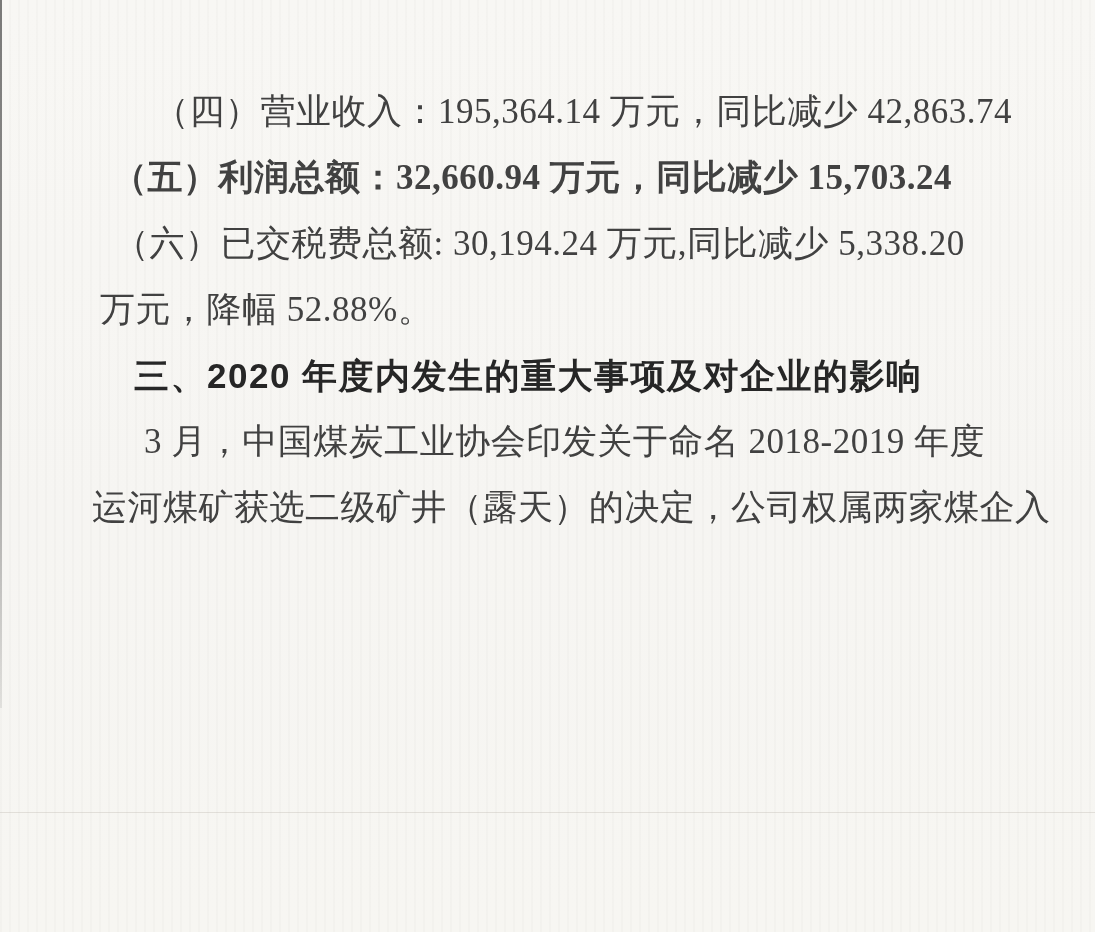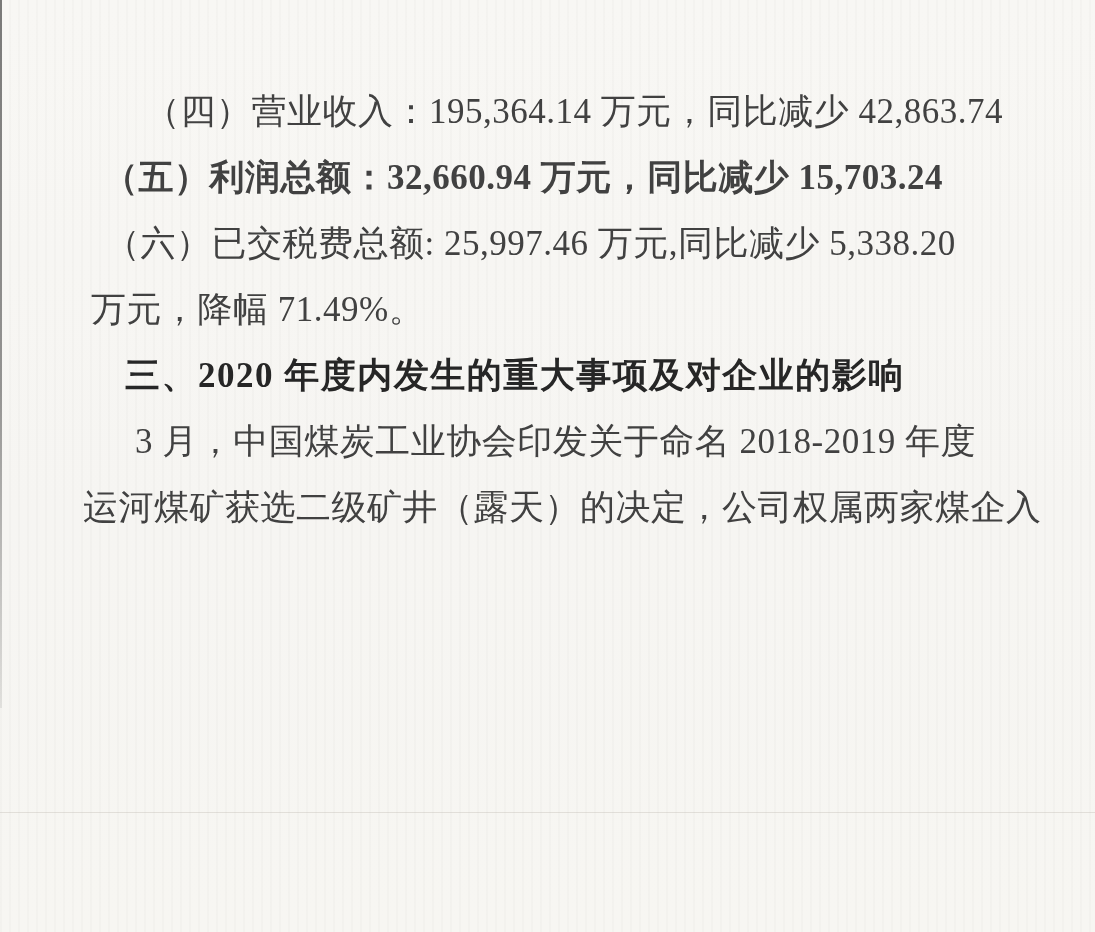--- a/index.html
+++ b/index.html
@@ -41,37 +41,37 @@
     position: absolute;
     left: 0;
     top: 812px;
     width: 100%;
     height: 1px;
     background: rgba(186,181,173,0.35);
   }
 
   .text-block {
     position: absolute;
-    left: 83px;
+    left: 92px;
     top: 79px;
     width: 970px;
   }
 
   .ln {
     height: 66px;
     line-height: 66px;
     font-size: 35px;
     letter-spacing: 0.5px;
     color: #414141;
     white-space: nowrap;
     text-rendering: optimizeLegibility;
   }
 
   .ln.heading {
-    font-family: Liberation Serif, serif;
+    font-family: Liberation Sans, sans-serif;
     font-weight: 700;
     color: #262626;
     letter-spacing: 1.5px;
   }
 
   
   .ind-a { text-indent: 62px; }  
   .ind-b { text-indent: 20px; font-weight: bold; }  
   .ind-c { text-indent: 22px; }  
   .ind-d { text-indent: 8px;  }  
@@ -86,23 +86,23 @@
   <div class="edge-line"></div>
 
   <div class="text-block">
 
     <div class="ln ind-a">（四）营业收入：195,364.14 万元，同比减少 42,863.74</div>
 
 
     <div class="ln ind-b">（五）利润总额：32,660.94 万元，同比减少 15,703.24</div>
 
 
-    <div class="ln ind-c">（六）已交税费总额: 25,997.46 万元,同比减少 5,338.20</div>
+    <div class="ln ind-c">（六）已交税费总额: 30,194.24 万元,同比减少 5,338.20</div>
 
-    <div class="ln ind-d">万元，降幅 71.49%。</div>
+    <div class="ln ind-d">万元，降幅 52.88%。</div>
 
     <div class="ln heading ind-h">三、2020 年度内发生的重大事项及对企业的影响</div>
 
     <div class="ln ind-p">3 月，中国煤炭工业协会印发关于命名 2018-2019 年度</div>
 
     <div class="ln">运河煤矿获选二级矿井（露天）的决定，公司权属两家煤企入</div>
 
 
   </div>
 

